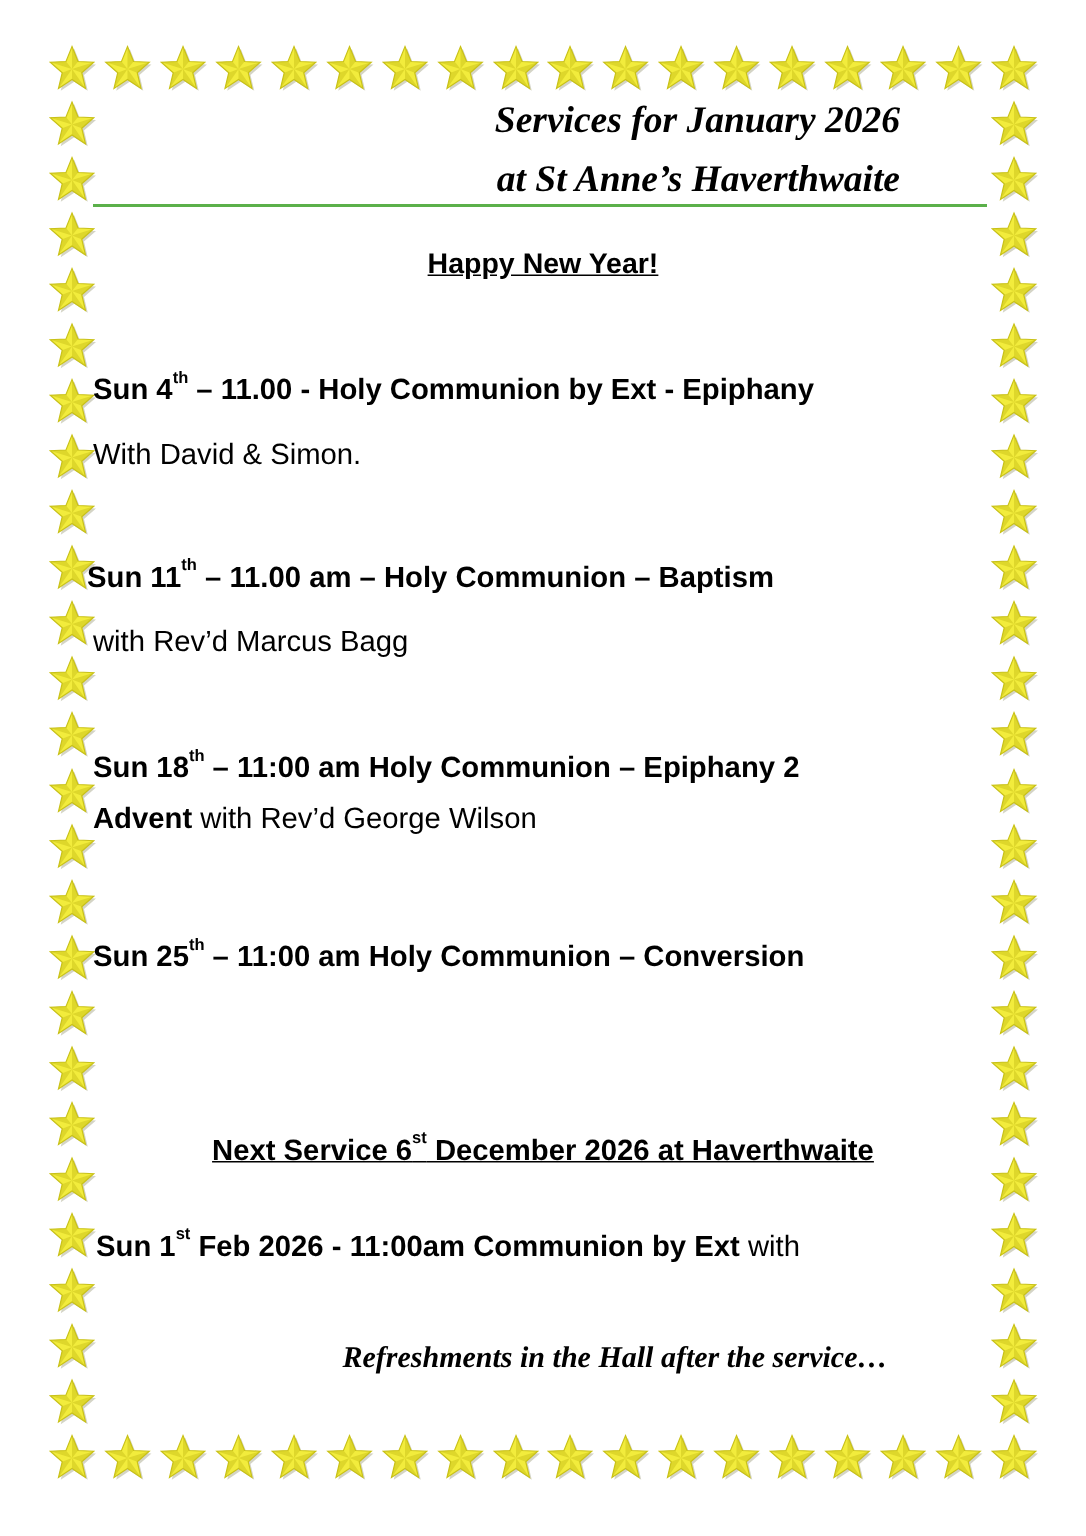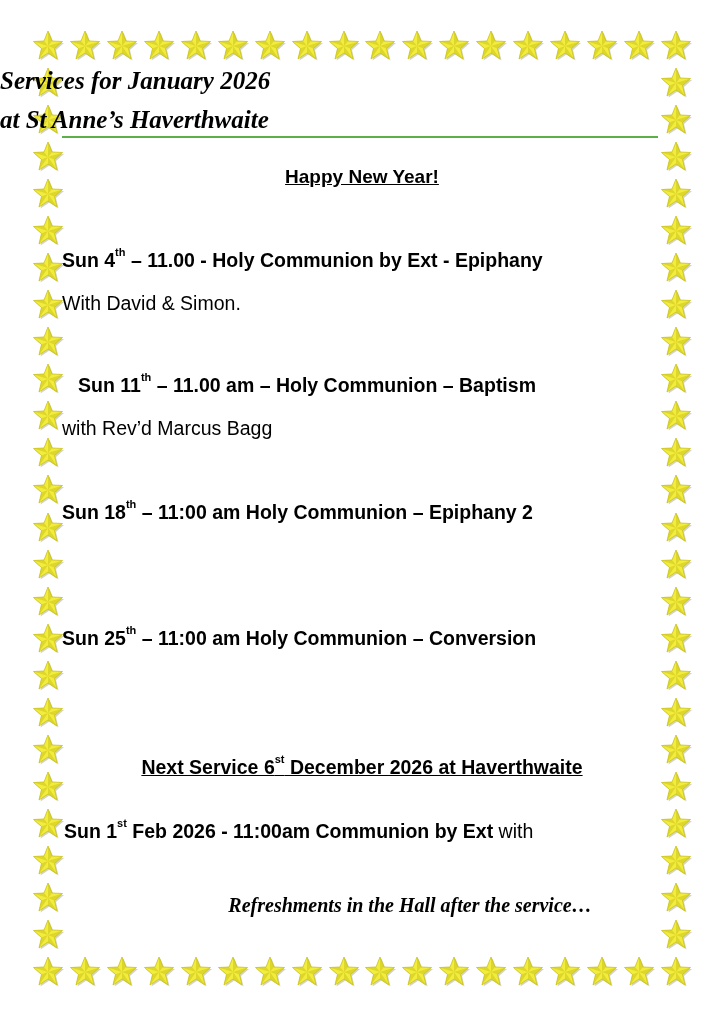--- a/index.html
+++ b/index.html
@@ -1,19 +1,19 @@
 <!DOCTYPE html>
 <html><head>
 <meta charset="utf-8">
 <style>
   html,body{margin:0;padding:0;background:#fff;}
   body{width:724px;height:1024px;position:relative;overflow:hidden;font-family:"Liberation Sans",sans-serif;color:#000;}
   .star{position:absolute;width:34px;height:34px;}
   .content{position:absolute;left:0;top:0;width:724px;height:1024px;}
-  .title{position:absolute;left:0;width:600px;text-align:left;font-family:"Liberation Serif",serif;font-style:italic;font-weight:bold;font-size:25px;line-height:30px;}
+  .title{position:absolute;left:0;width:600px;text-align:right;font-family:"Liberation Serif",serif;font-style:italic;font-weight:bold;font-size:25px;line-height:30px;}
   .rule{position:absolute;left:62px;top:136px;width:596px;height:2px;background:#5bb04a;}
   .center-u{position:absolute;left:0;width:724px;text-align:center;font-weight:bold;text-decoration:underline;font-size:19px;}
   .line{position:absolute;font-size:19.5px;white-space:nowrap;}
   .b{font-weight:bold;}
   sup{font-size:11px;vertical-align:top;position:relative;top:-3px;}
   .refresh{position:absolute;left:0;width:724px;text-align:center;font-family:"Liberation Serif",serif;font-style:italic;font-weight:bold;font-size:20px;}
 </style>
 </head>
 <body>
 
@@ -779,24 +779,25 @@
 <div class="content">
   <div class="title" style="top:66px;">Services for January 2026</div>
   <div class="title" style="top:105px;">at St Anne’s Haverthwaite</div>
   <div class="rule"></div>
 
   <div class="center-u" style="top:166px;">Happy New Year!</div>
 
   <div class="line b" style="left:62px;top:249px;"><span>Sun 4</span><sup>th</sup><span> – 11.00 - Holy Communion by Ext - Epiphany</span></div>
   <div class="line" style="left:62px;top:292px;"><span class="b"></span><span>With David &amp; Simon.</span></div>
 
-  <div class="line b" style="left:78px;top:374px;text-align:right;"><span>Sun 11</span><sup>th</sup><span> – 11.00 am – Holy Communion – Baptism</span></div>
+  <div class="line b" style="left:58px;top:374px;text-align:right;"><span>Sun 11</span><sup>th</sup><span> – 11.00 am – Holy Communion – Baptism</span></div>
   <div class="line" style="left:62px;top:417px;"><span class="b"></span><span>with Rev’d Marcus Bagg</span></div>
 
   <div class="line b" style="left:62px;top:501px;"><span>Sun 18</span><sup>th</sup><span> – 11:00 am Holy Communion – Epiphany 2</span></div>
+  <div class="line" style="left:62px;top:535px;"><span class="b">Advent</span><span> with Rev’d George Wilson</span></div>
 
   <div class="line b" style="left:62px;top:627px;"><span>Sun 25</span><sup>th</sup><span> – 11:00 am Holy Communion – Conversion</span></div>
 
   <div class="center-u" style="top:756px;font-size:19.5px;"><span>Next Service 6</span><sup>st</sup><span> December 2026 at Haverthwaite</span></div>
 
   <div class="line" style="left:64px;top:820px;"><span class="b">Sun 1</span><sup class="b">st</sup><span class="b"> Feb 2026 - 11:00am Communion by Ext</span><span> with</span></div>
 
   <div class="refresh" style="top:894px;padding-left:48px;">Refreshments in the Hall after the service…</div>
 </div>
 

